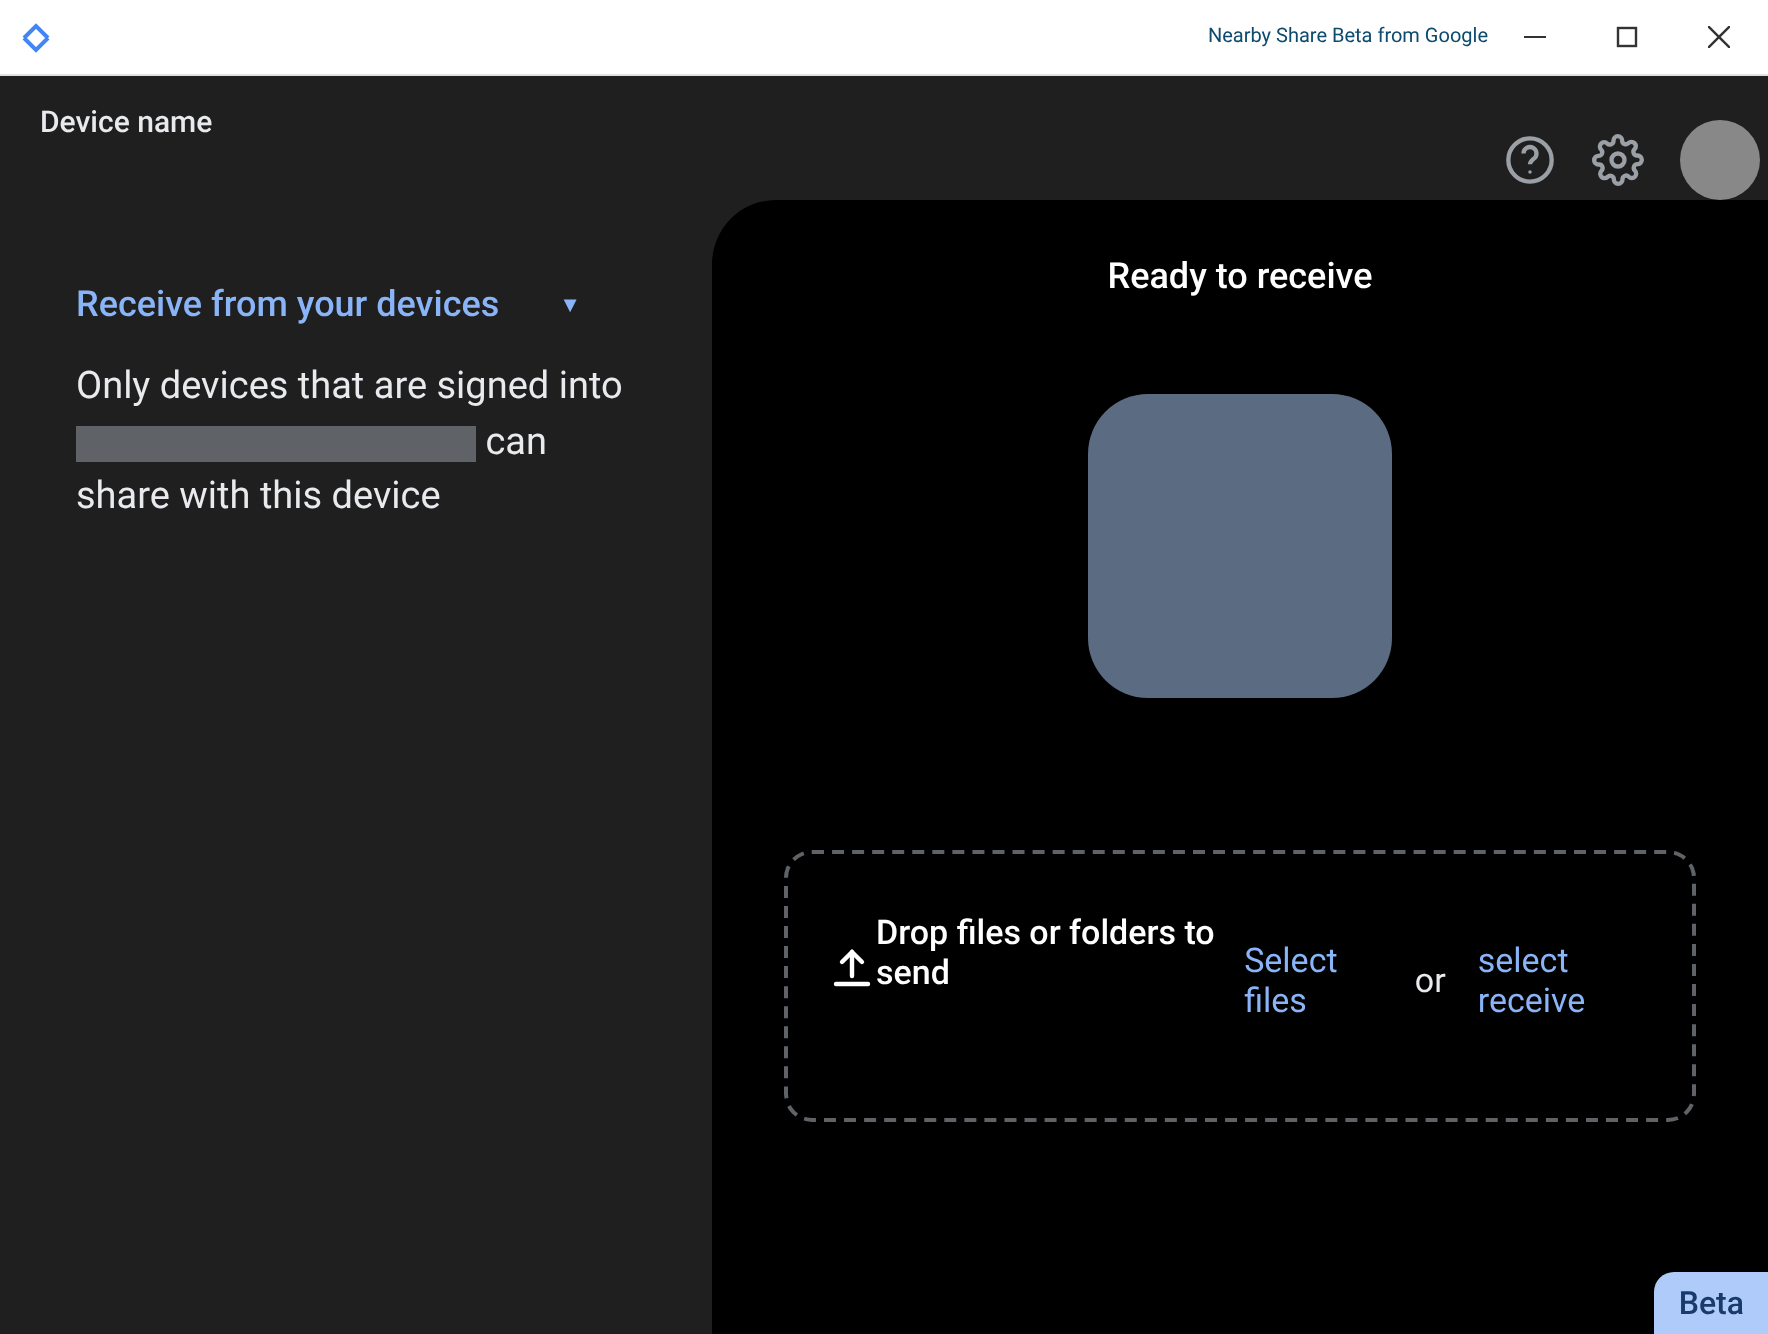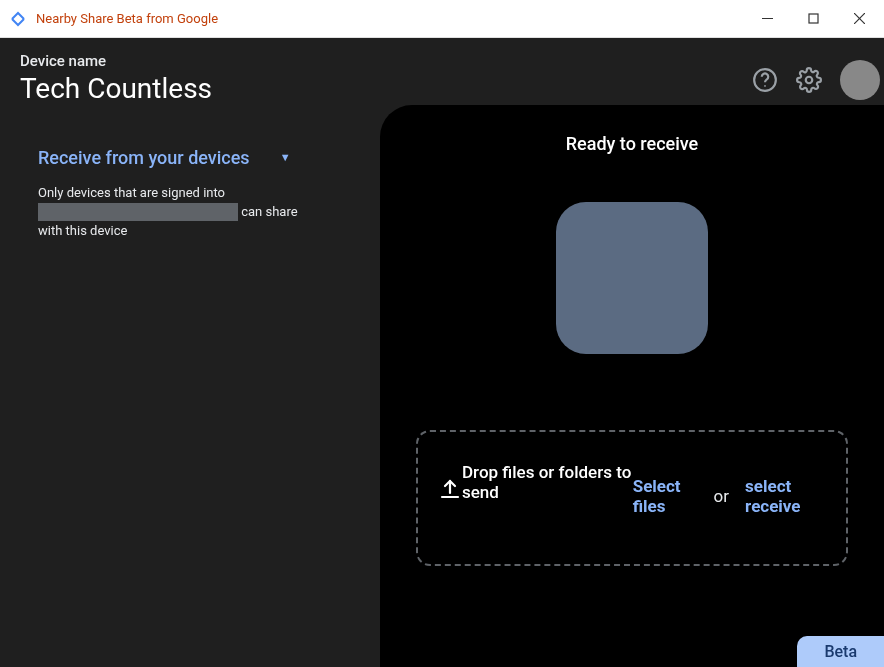--- a/index.html
+++ b/index.html
@@ -20,23 +20,24 @@
 }
 .titlebar-icon {
   width: 16px;
   height: 16px;
   margin-right: 10px;
   display: flex;
   align-items: center;
   justify-content: center;
 }
 .titlebar-title {
-  font-size: 13px;
-  color: #c2410c;
+  font-size: 10px;
+  color: #0c4a6e;
   flex: 1;
+  text-align: right;
 }
 .win-controls {
   display: flex;
 }
 .win-btn {
   width: 46px;
   height: 38px;
   display: flex;
   align-items: center;
   justify-content: center;
@@ -84,21 +85,20 @@
 .avatar {
   width: 40px;
   height: 40px;
   border-radius: 50%;
   background: #888;
 }
 .body {
   display: flex;
   flex: 1;
   min-height: 0;
-  gap: 24px;
 }
 .sidebar {
   width: 356px;
   padding: 42px 32px 0 38px;
 }
 .receive-row {
   display: flex;
   align-items: center;
   gap: 30px;
   cursor: pointer;
@@ -107,21 +107,21 @@
   color: #8ab4f8;
   font-size: 18px;
   font-weight: 500;
 }
 .dropdown-triangle {
   color: #8ab4f8;
   font-size: 11px;
 }
 .receive-desc {
   color: #e8eaed;
-  font-size: 13px;
+  font-size: 19px;
   line-height: 1.45;
   margin-top: 16px;
 }
 .redacted {
   display: inline-block;
   width: 200px;
   height: 18px;
   background: #5f6368;
   vertical-align: middle;
 }
@@ -163,31 +163,31 @@
   font-size: 17px;
   font-weight: 500;
   margin-bottom: 28px;
 }
 .select-row {
   display: flex;
   align-items: center;
   gap: 16px;
   font-size: 17px;
 }
-.link { color: #8ab4f8; font-weight: 700; cursor: pointer; }
+.link { color: #8ab4f8; font-weight: 400; cursor: pointer; }
 .or { color: #e8eaed; }
 .beta-badge {
   position: absolute;
   right: 0;
   bottom: 0;
   background: #aecbfa;
   color: #1a3a6e;
   font-size: 16px;
   font-weight: 500;
-  padding: 6px 27px;
+  padding: 6px 12px;
   border-top-left-radius: 10px;
 }
 </style>
 </head>
 <body>
 
 <div class="titlebar">
   <span class="titlebar-icon">
     <svg width="16" height="16" viewBox="0 0 16 16">
         <path d="M2 8 L8 2 L14 8" stroke="#4285f4" stroke-width="2" fill="none"></path>
@@ -212,21 +212,20 @@
           <line x1="11" y1="0" x2="0" y2="11" stroke="#333" stroke-width="1.2"></line>
         </svg>
     </div>
   </div>
 </div>
 
 <div class="app">
   <div class="header">
     <div class="header-left">
       <div class="device-label">Device name</div>
-      <div class="device-name">Tech Countless</div>
     </div>
     <div class="header-actions">
       <div class="icon-btn">
         <svg width="26" height="26" viewBox="0 0 24 24" fill="none" stroke="#9aa0a6" stroke-width="2">
             <circle cx="12" cy="12" r="10"></circle>
             <path d="M9 9a3 3 0 1 1 4.5 2.6C12.5 12.5 12 13 12 14"></path>
             <circle cx="12" cy="17.5" r="0.8" fill="#9aa0a6" stroke="none"></circle>
           </svg>
       </div>
       <div class="icon-btn">

